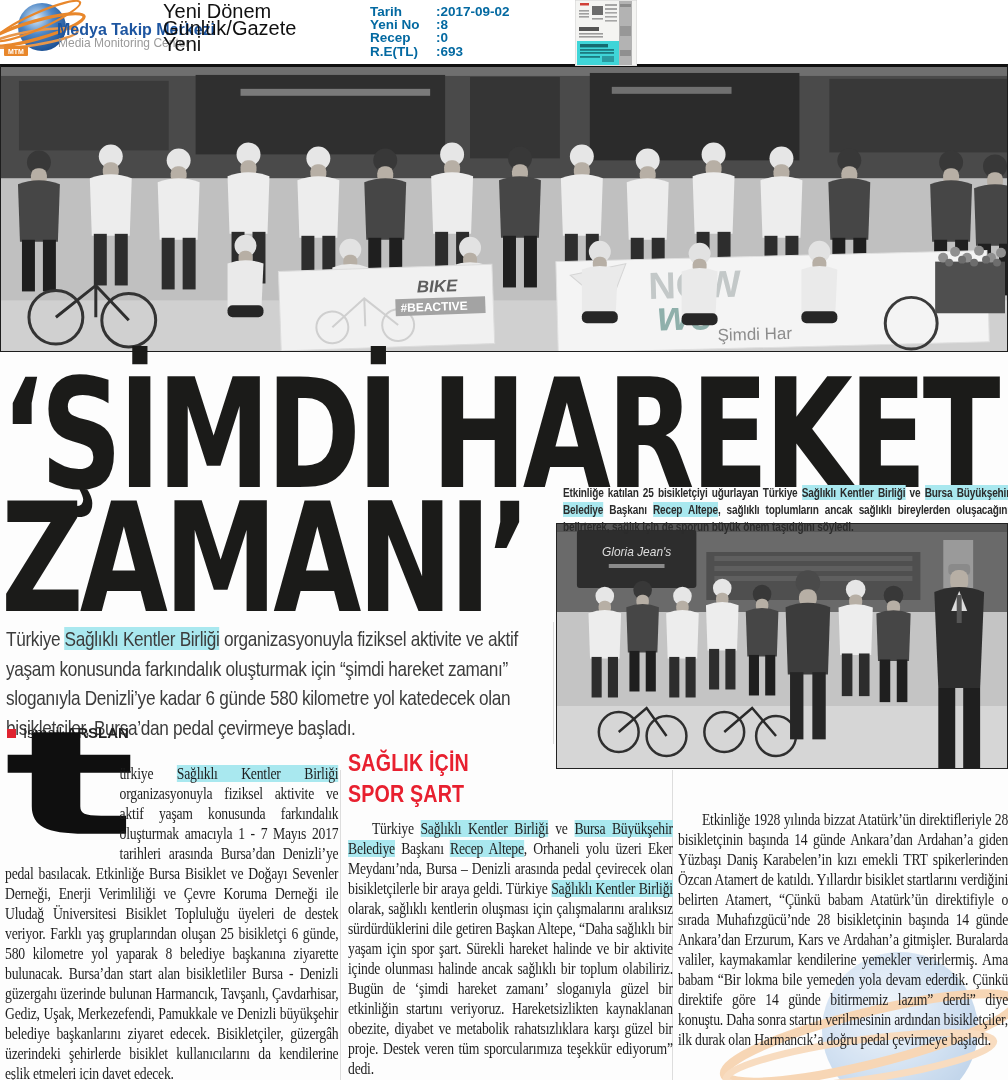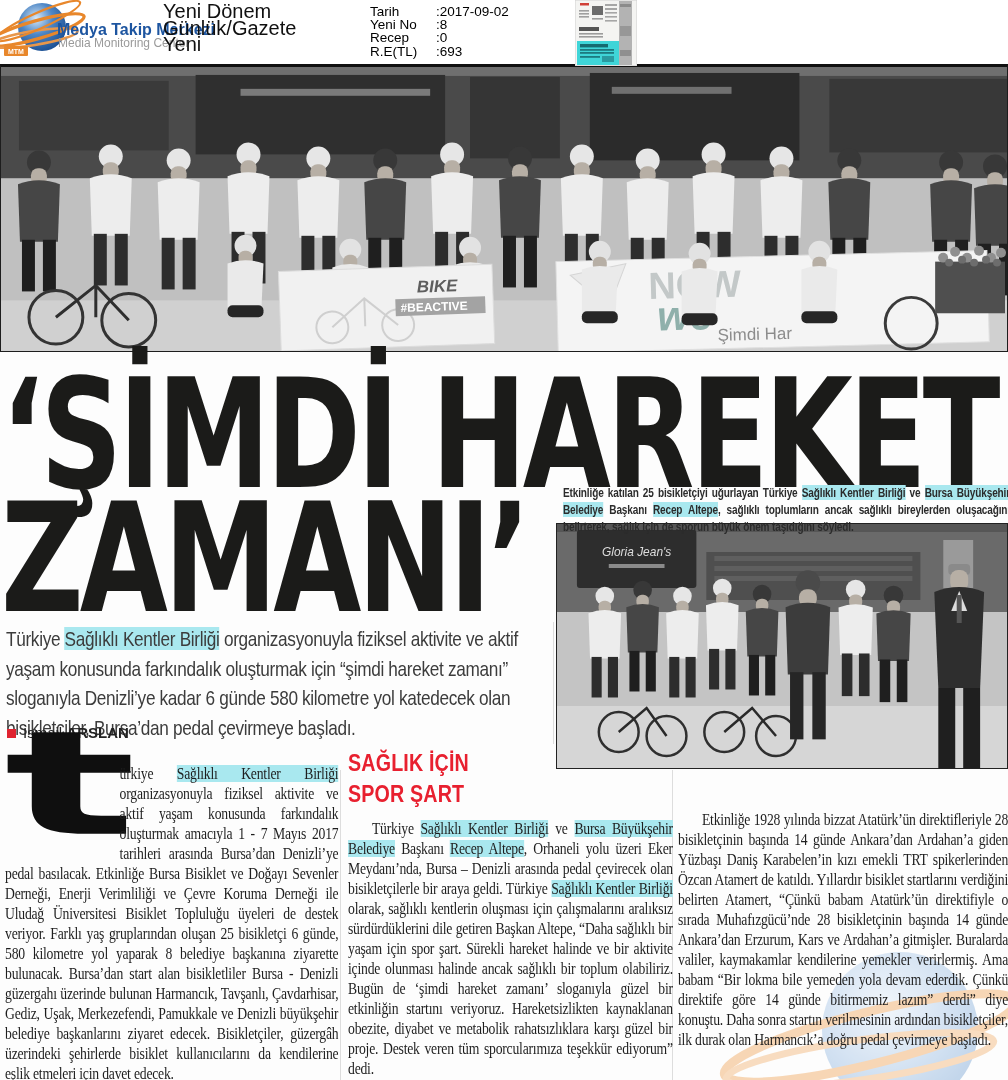--- a/index.html
+++ b/index.html
@@ -6,21 +6,21 @@
   html,body{width:1008px;height:1080px;background:#ffffff}
   body{font-family:"Liberation Sans",sans-serif;color:#1c1c1c}
   .page{position:relative;width:1008px;height:1080px;background:#fdfdfd;overflow:hidden}
 
   
   .header{position:absolute;left:0;top:0;width:1008px;height:64px;background:#fff;z-index:4}
   .logo-wrap{position:absolute;left:0;top:0;width:170px;height:62px}
   .logo-title{position:absolute;left:57px;top:21px;font-size:16px;font-weight:700;color:#1d55a0;white-space:nowrap}
   .logo-sub{position:absolute;left:58px;top:36px;font-size:12px;color:#9a9a9a;white-space:nowrap}
   .pub{position:absolute;left:163px;top:3px;font-size:20px;line-height:16.5px;color:#101010}
-  .meta{position:absolute;left:370px;top:5px;color:#000000;font-size:13.5px;line-height:13.2px;font-weight:400}
+  .meta{position:absolute;left:370px;top:5px;color:#0369a1;font-size:13.5px;line-height:13.2px;font-weight:700}
   .meta-row{display:flex}
   .meta-label{width:66px}
   .thumb{position:absolute;left:575px;top:0;width:62px;height:66px;z-index:6}
 
   
   .photo-main{position:absolute;left:0;top:64px;width:1008px;height:288px;border:1px solid #1d1d1d;border-top:3px solid #101010;z-index:1}
   .photo-main svg{display:block;width:100%;height:100%}
   .photo2{position:absolute;left:556px;top:523px;width:452px;height:246px;border:1px solid #222;z-index:1}
   .photo2 svg{display:block;width:100%;height:100%}
 

